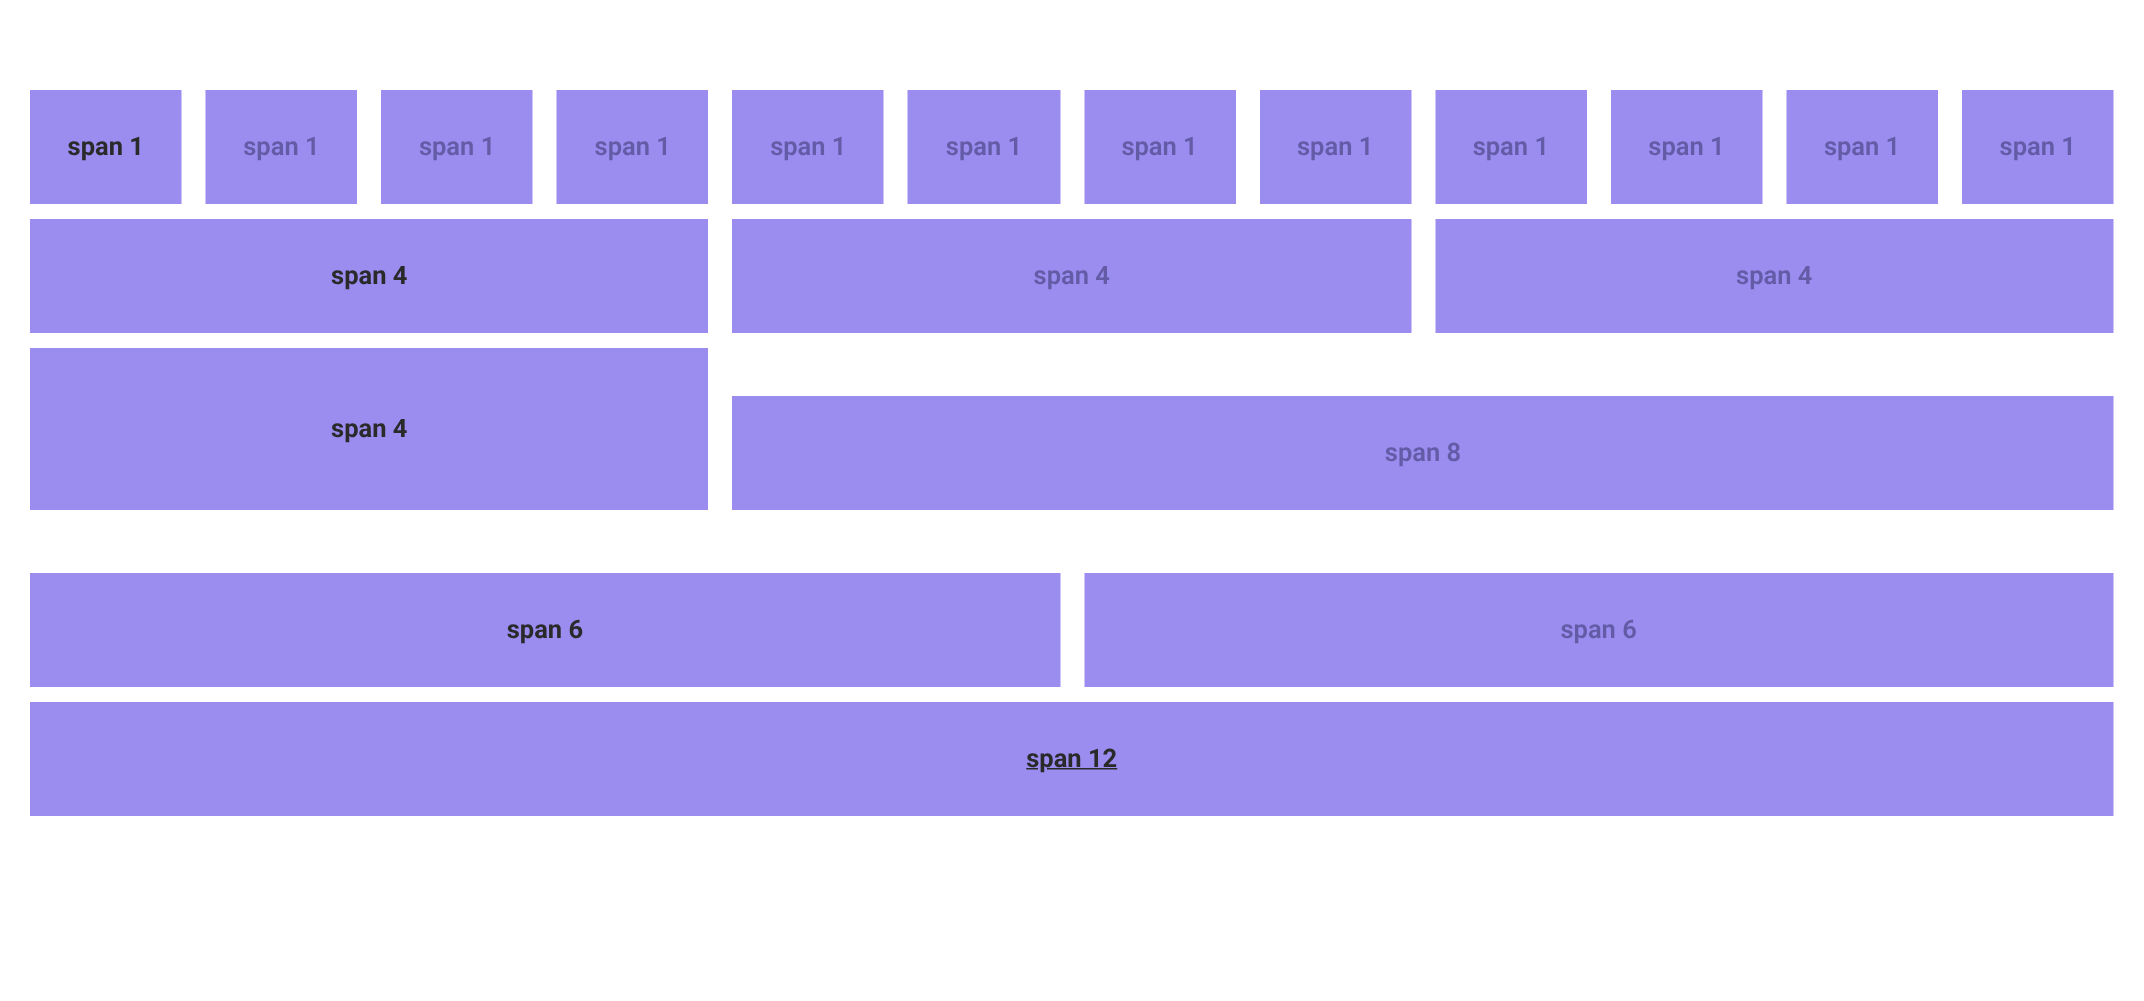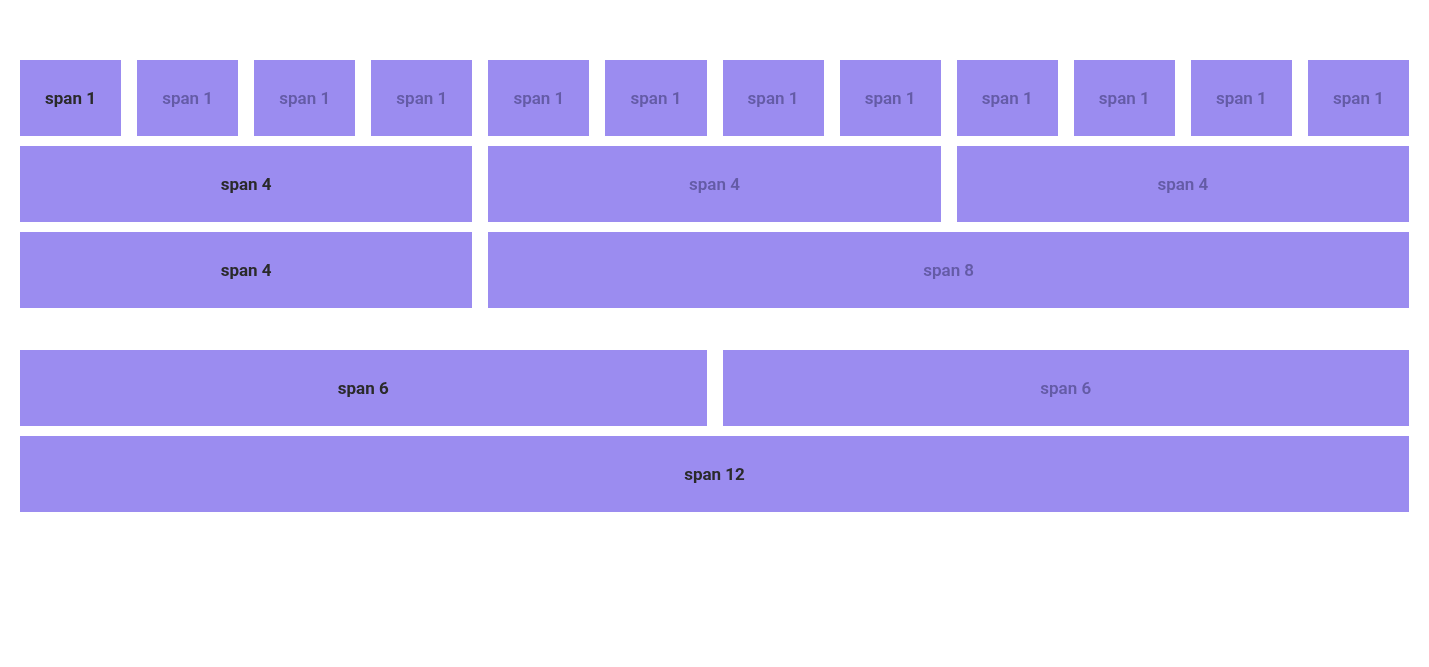--- a/index.html
+++ b/index.html
@@ -32,22 +32,22 @@
       font-weight: 600;
       color: #645ba6;
     }
     .cell.primary {
       color: #2a2a2a;
       font-weight: 700;
     }
     .span-1  { grid-column: span 1; }
     .span-4  { grid-column: span 4; }
     .span-6  { grid-column: span 6; margin-top: 32px; }
-    .span-8  { grid-column: span 8; }
-    .span-12 { grid-column: span 12; }
+    .span-8  { grid-column: span 8; margin-top: 32px; }
+    .span-12 { grid-column: span 12; text-decoration: underline; }
   </style>
 </head>
 <body>
 
 <div class="container">
 
   <div class="grid-row">
     <div class="cell span-1 primary">span 1</div>
     <div class="cell span-1">span 1</div>
     <div class="cell span-1">span 1</div>

